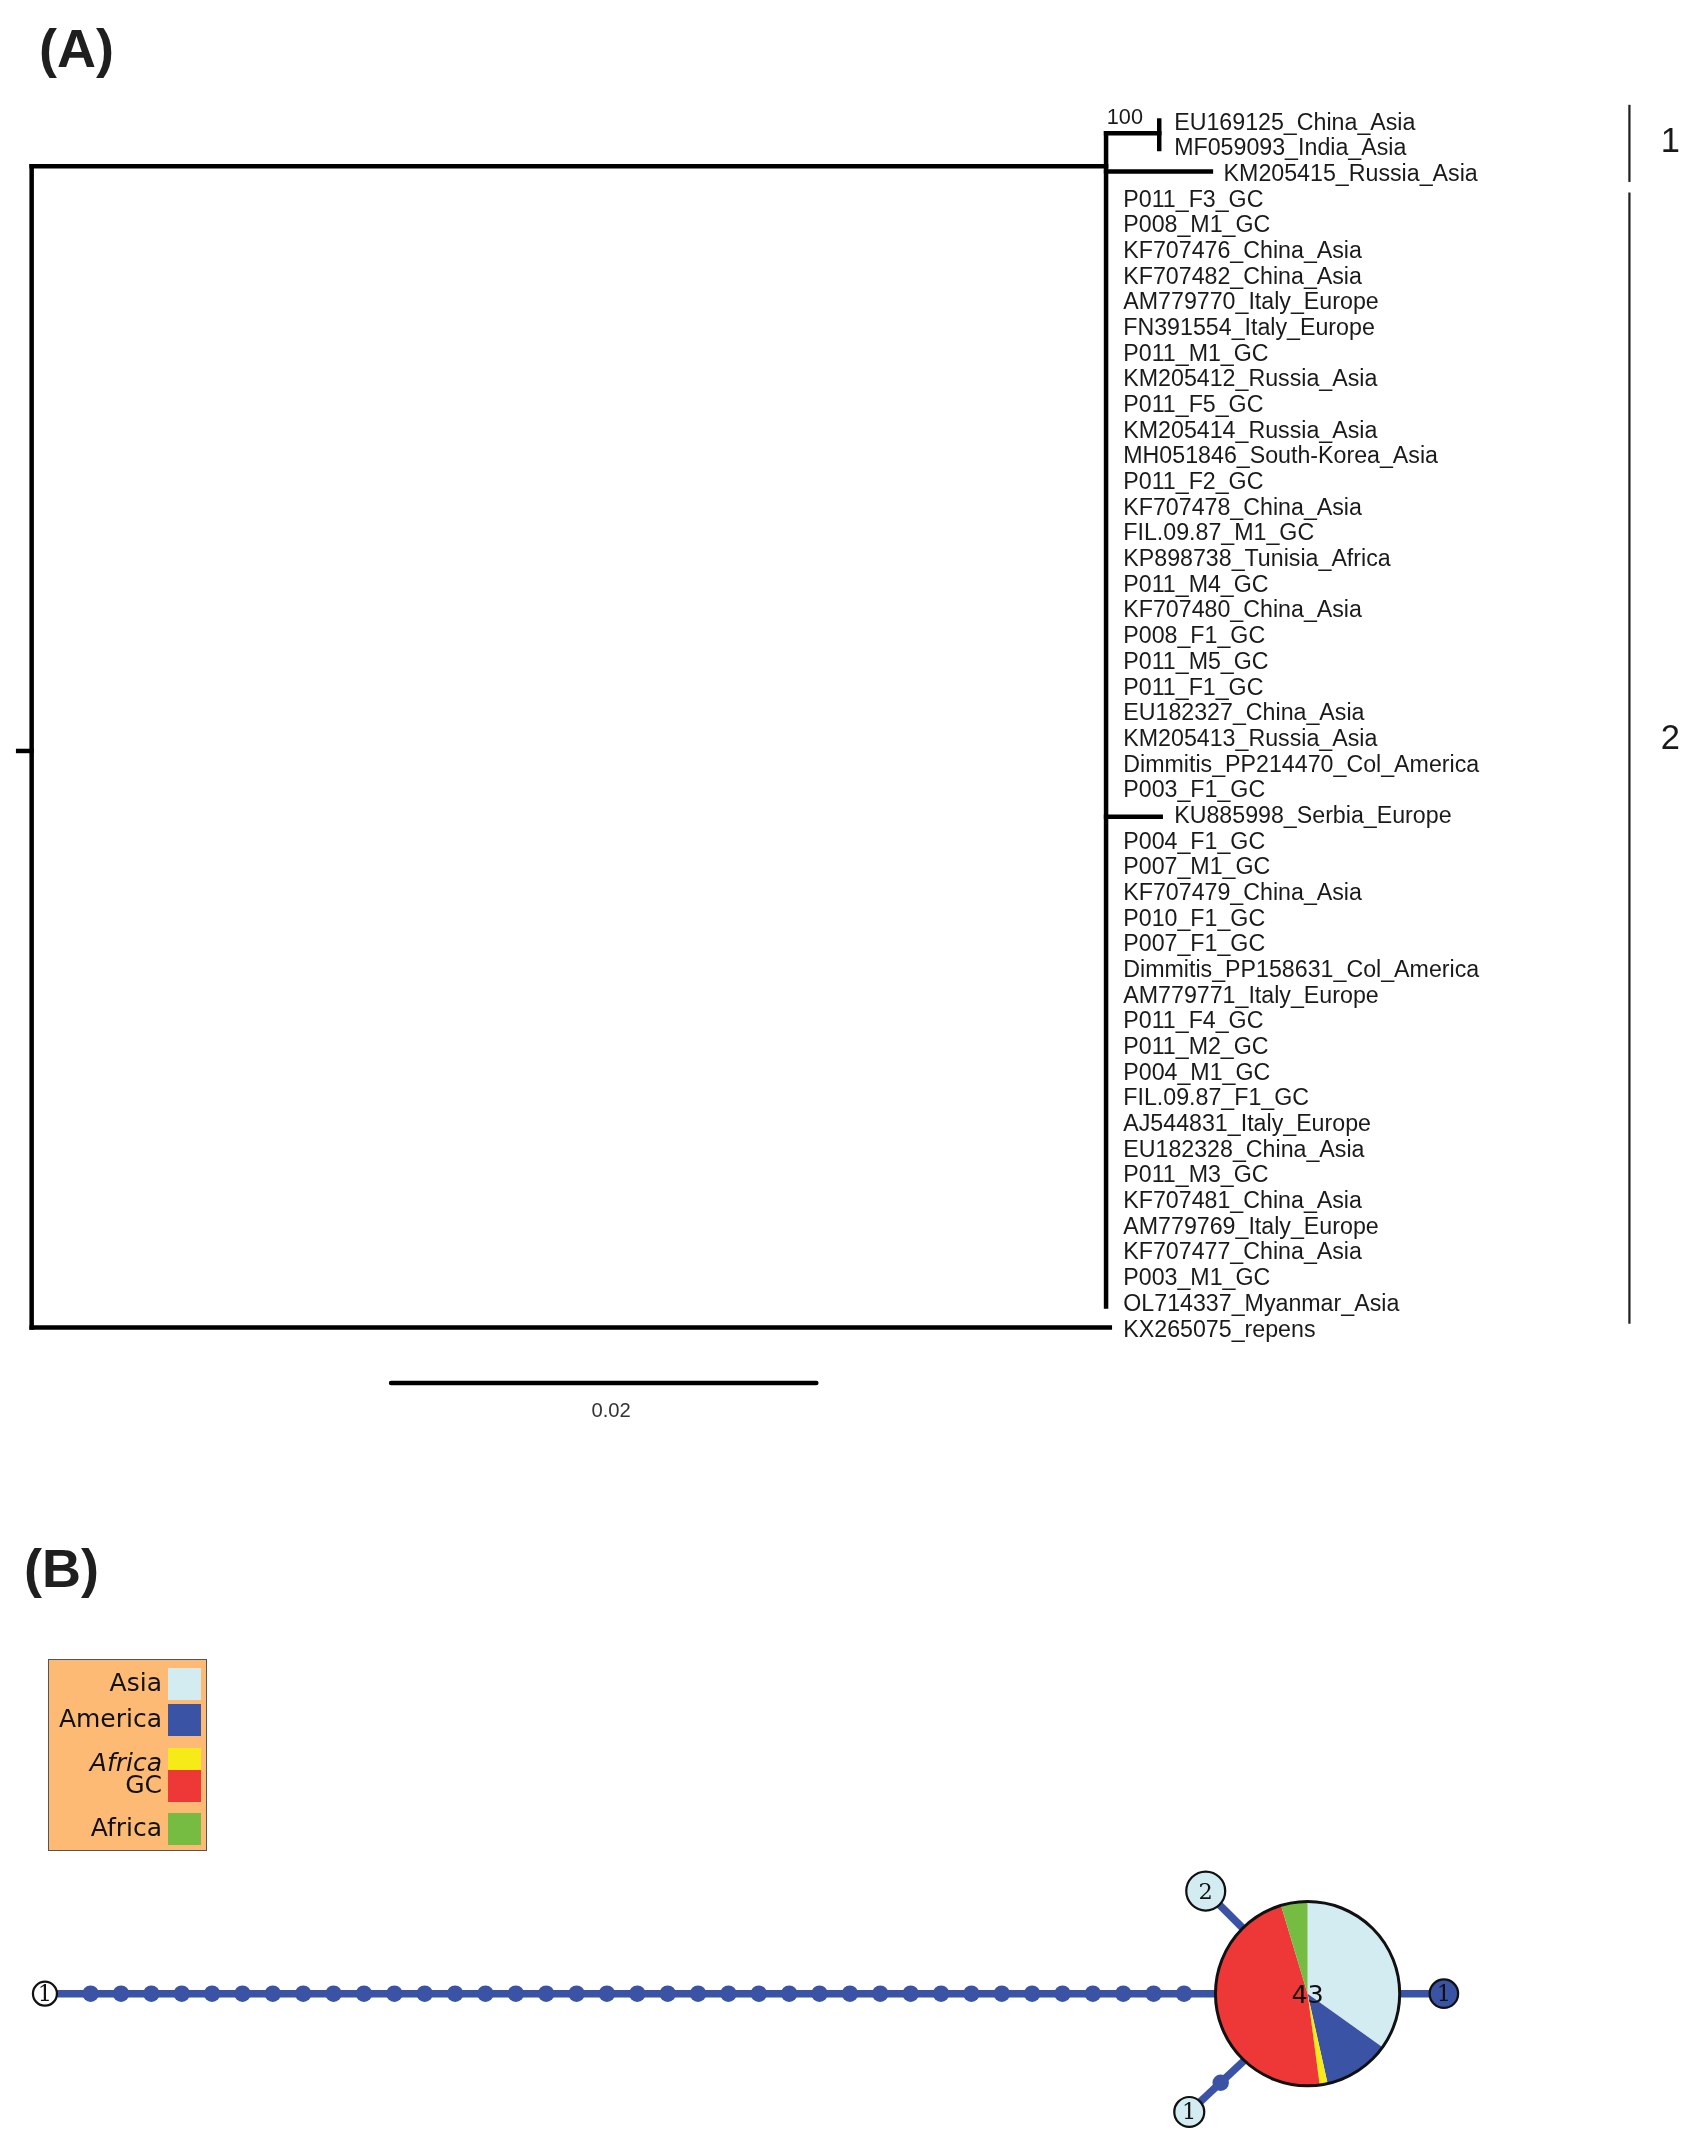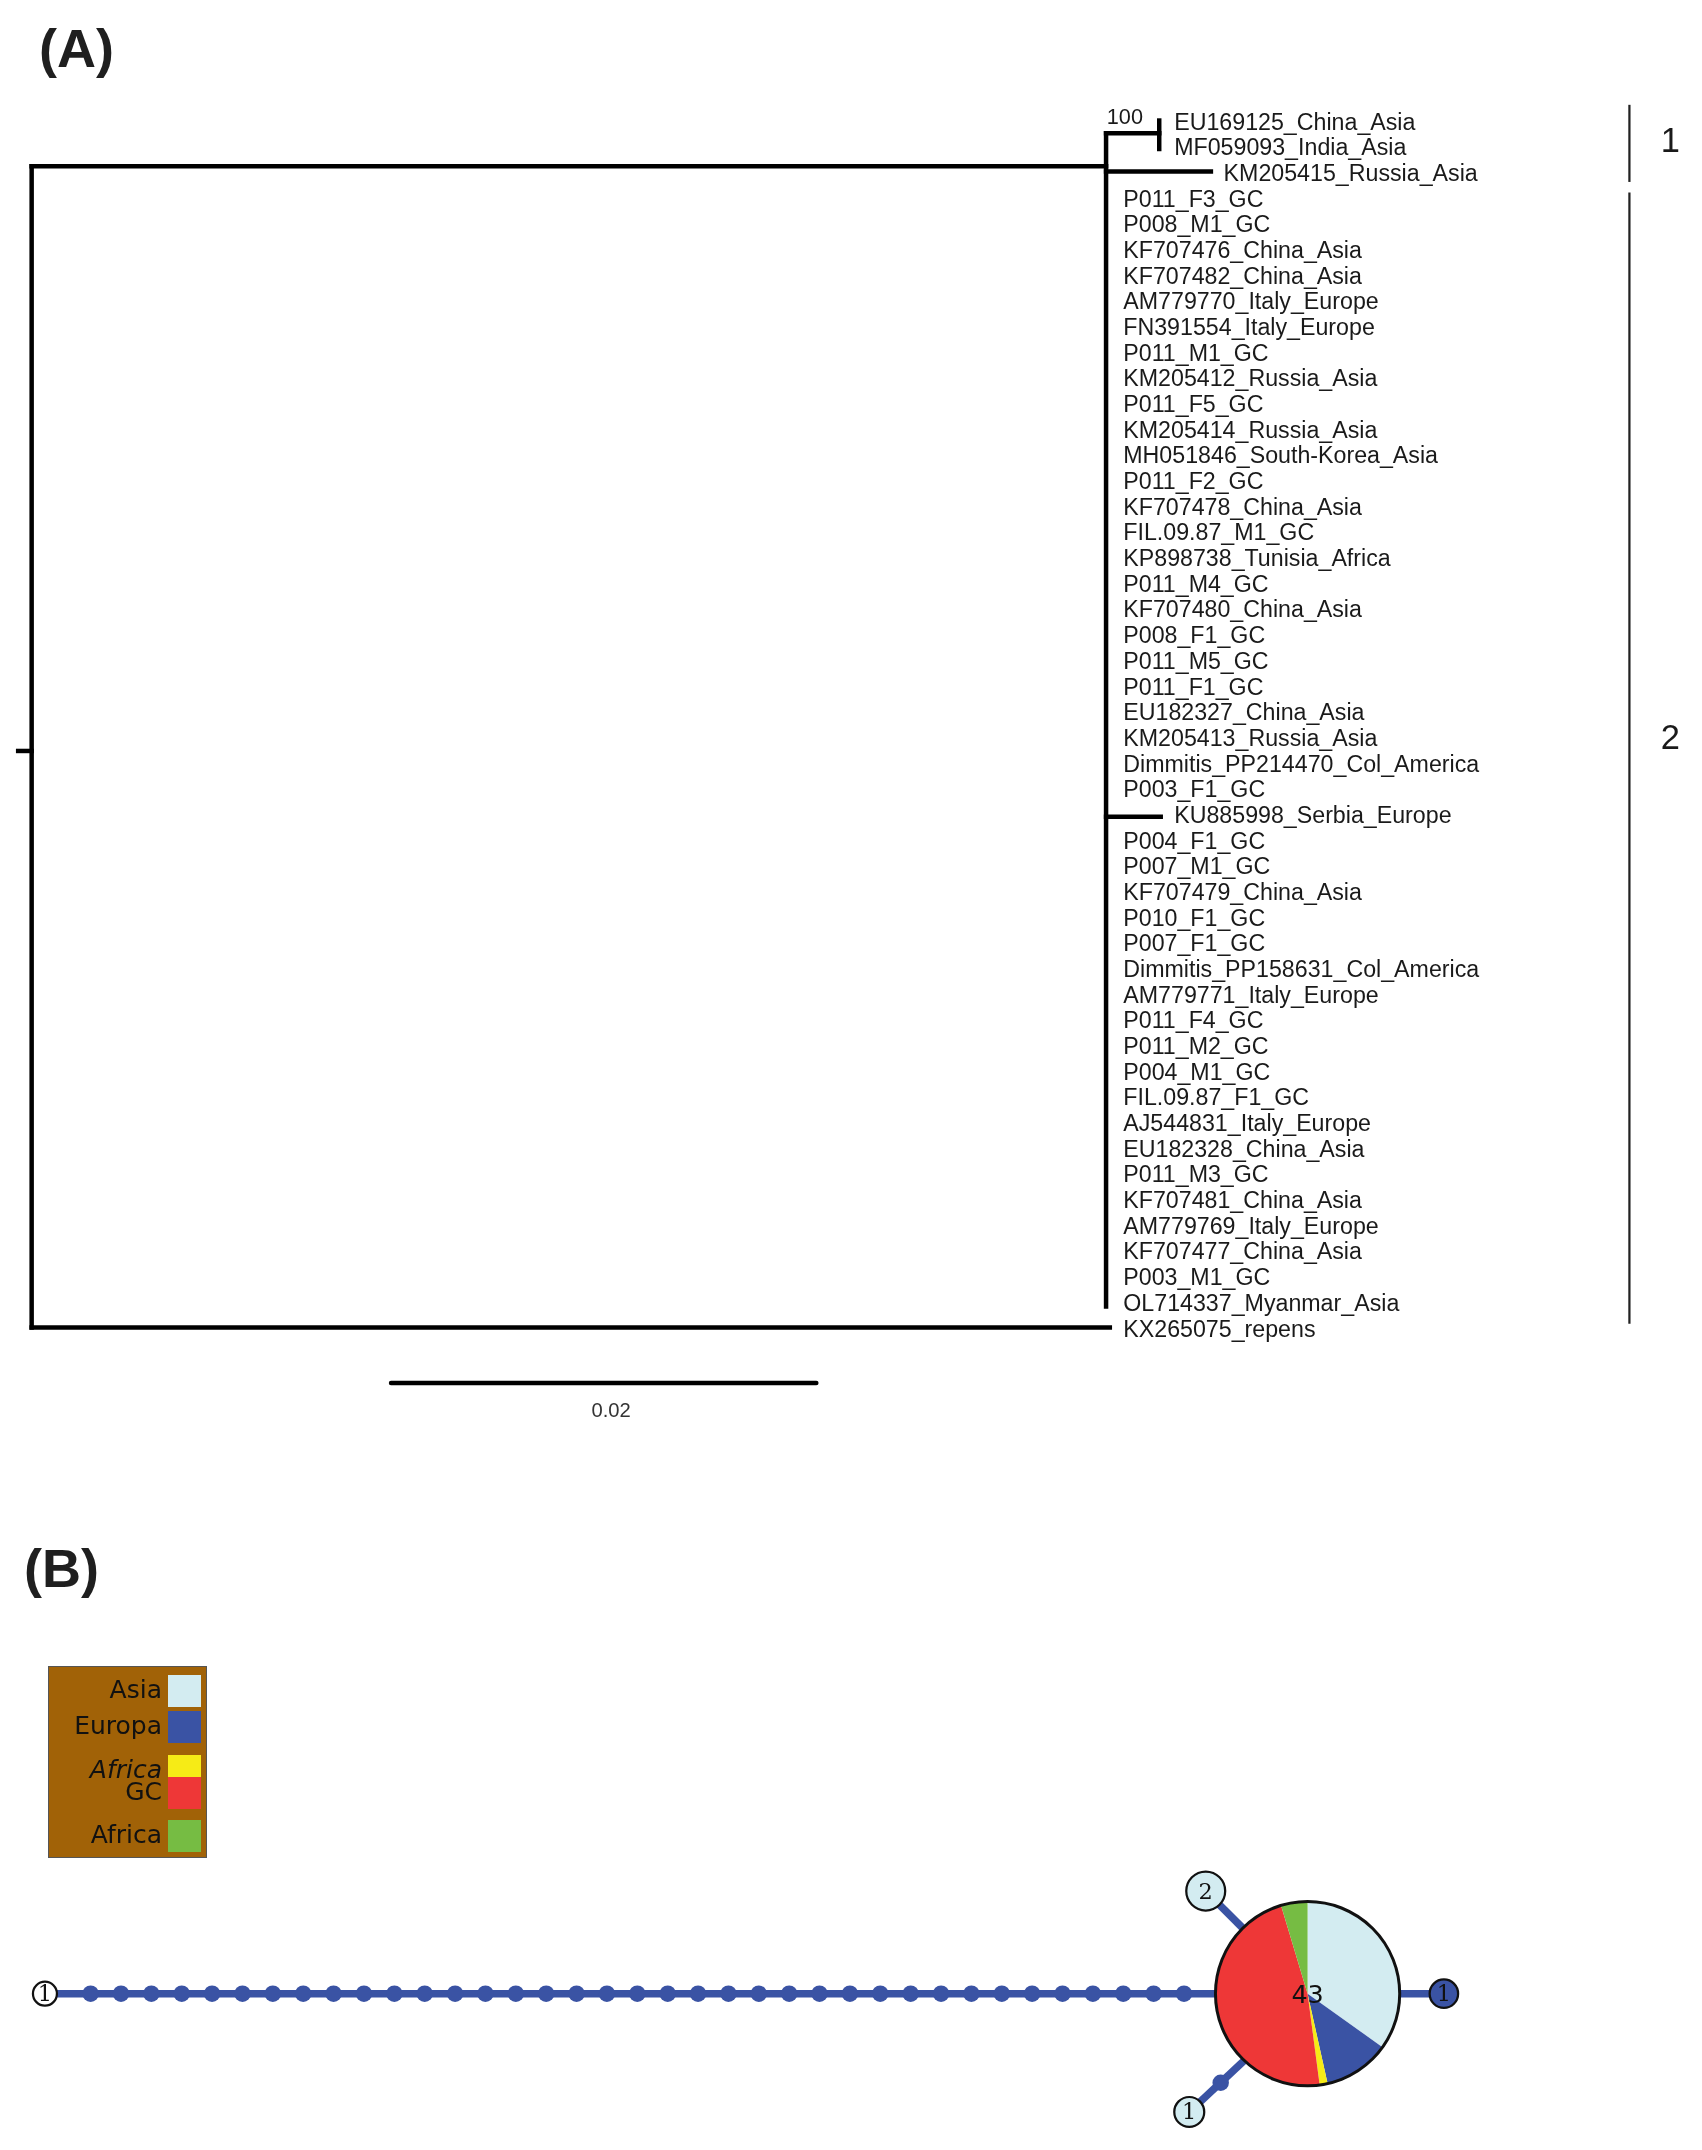--- a/index.html
+++ b/index.html
@@ -5,21 +5,21 @@
   html, body { margin: 0; padding: 0; background: #ffffff; }
   body { width: 1703px; height: 2151px; position: relative; overflow: hidden;
          font-family: "Liberation Sans", sans-serif; color: #1a1a1a; }
   .panel-label { position: absolute; font-weight: bold; font-size: 54px; line-height: 1; color: #1f1f1f; }
   svg { position: absolute; left: 0; top: 0; }
   .tip { font-family: "Liberation Sans", sans-serif; font-size: 31px; fill: #1a1a1a; }
   .boot { font-family: "Liberation Sans", sans-serif; font-size: 29px; fill: #1a1a1a; }
   .clade { font-family: "Liberation Sans", sans-serif; font-size: 46px; fill: #1a1a1a; }
   .scale-lbl { font-family: "Liberation Sans", sans-serif; font-size: 27px; fill: #333; }
   .legend { position: absolute; left: 48px; top: 1659px; width: 159px; height: 192px;
-            border: 1.5px solid #555; background: #a16207; box-sizing: border-box; margin-top: 7px; }
+            border: 1.5px solid #555; background: #fdba74; box-sizing: border-box; }
   .legend-row { position: absolute; left: 0; width: 159px; height: 34px; }
   .legend-label { position: absolute; right: 46px; top: 3px; font-family: "DejaVu Sans", sans-serif;
                   font-size: 25px; line-height: 30px; text-align: right; color: #111; }
   .legend-swatch { position: absolute; right: 7.5px; top: 3px; width: 33px; height: 32px; }
   .node-text { font-family: "DejaVu Serif", serif; font-size: 30px; fill: #111; }
   .pie-text { font-family: "DejaVu Sans", sans-serif; font-size: 34px; fill: #111; }
 </style>
 </head>
 <body>
 
@@ -108,21 +108,21 @@
   <line x1="522" y1="1847" x2="1090" y2="1847" stroke="#000" stroke-width="6" stroke-linecap="round"></line>
   <text class="scale-lbl" x="816" y="1893" text-anchor="middle">0.02</text>
 </svg>
 
 <div class="legend" id="legend">
     <div class="legend-row" style="top: 4.5px;">
       <span class="legend-label">Asia</span>
       <span class="legend-swatch" style="background: rgb(211, 236, 241);"></span>
     </div>
     <div class="legend-row" style="top: 41px;">
-      <span class="legend-label">Europa</span>
+      <span class="legend-label">America</span>
       <span class="legend-swatch" style="background: rgb(58, 83, 164);"></span>
     </div>
     <div class="legend-row" style="top: 85px; font-style: italic;">
       <span class="legend-label">Africa</span>
       <span class="legend-swatch" style="background: rgb(246, 235, 22);"></span>
     </div>
     <div class="legend-row" style="top: 107px;">
       <span class="legend-label">GC</span>
       <span class="legend-swatch" style="background: rgb(238, 55, 55);"></span>
     </div>

